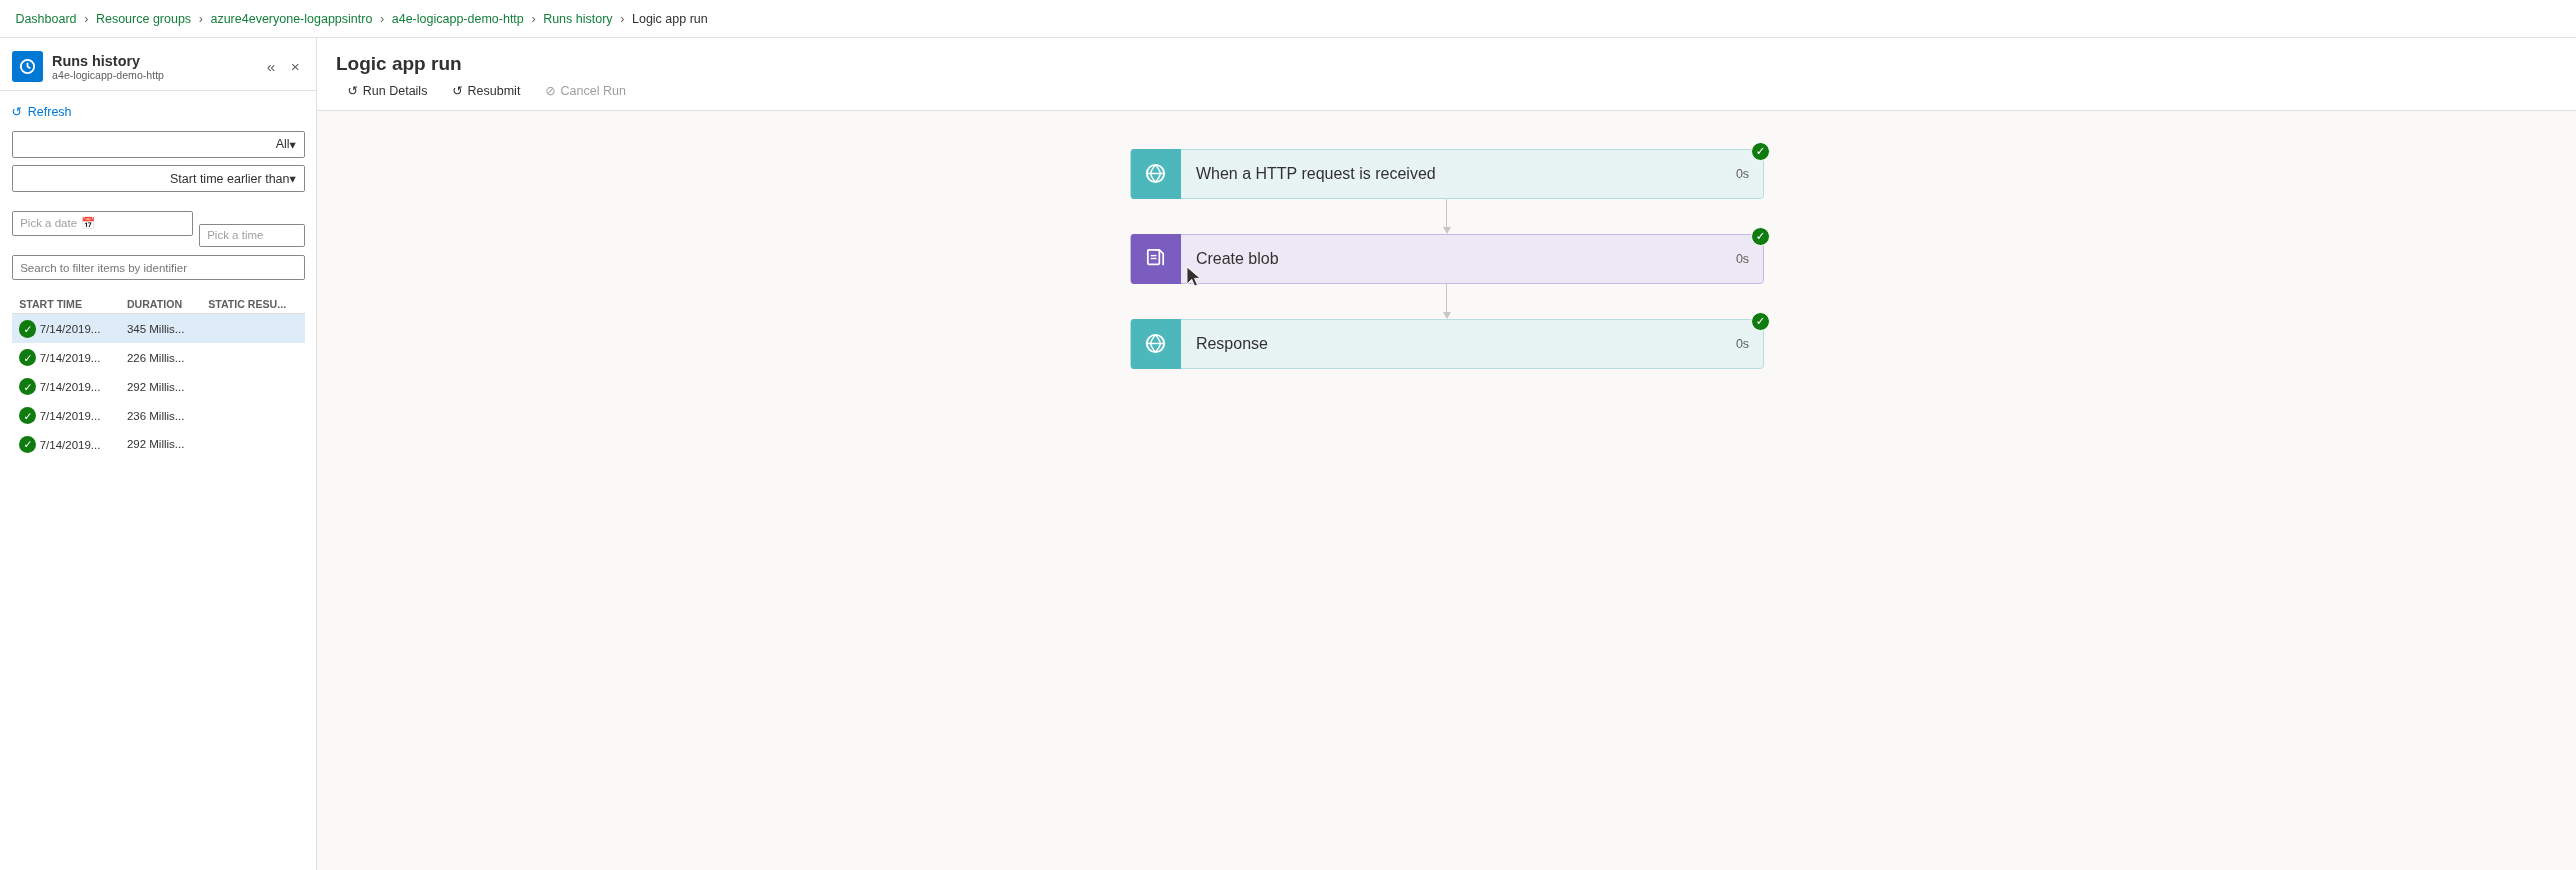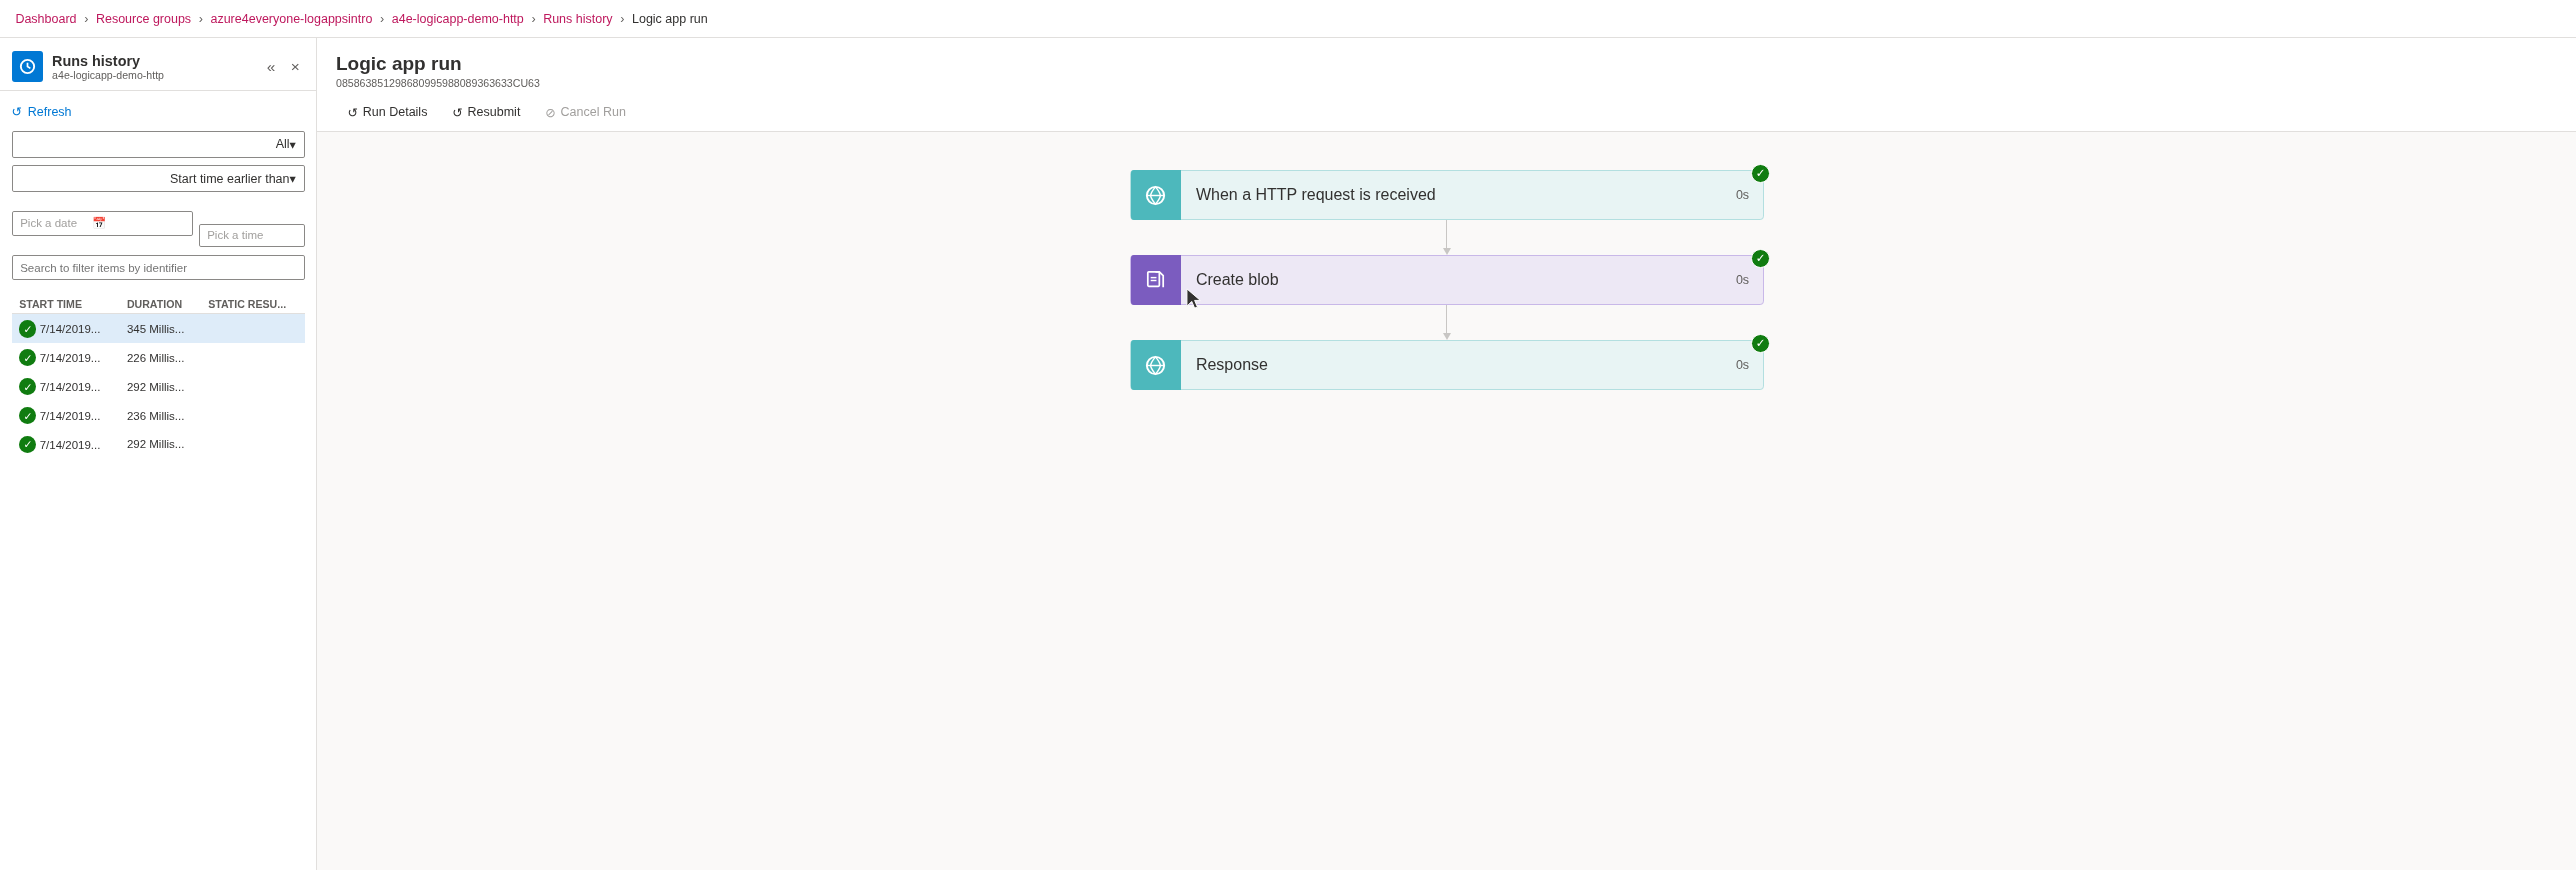--- a/index.html
+++ b/index.html
@@ -10,21 +10,21 @@
       background: #fff;
       border-bottom: 1px solid #e1dfdd;
       padding: 0 15.4px;
       height: 38px;
       display: flex;
       align-items: center;
       gap: 3.8px;
       font-size: 12.5px;
     }
     .breadcrumb-item {
-      color: #be185d;
+      color: #15803d;
       cursor: pointer;
     }
     .breadcrumb-sep { color: #605e5c; margin: 0 3.8px; }
     .breadcrumb-current { color: #323130; }
 
     
     .layout {
       display: flex;
       height: calc(870px - 38px);
     }
@@ -116,21 +116,21 @@
     }
 
     .date-time-row {
       display: flex;
       align-items: center;
       gap: 5.8px;
     }
     .date-input {
       display: flex;
       align-items: center;
-      gap: 11px;
+      gap: 0;
       border: 1px solid #8a8886;
       padding: 4.8px 7.7px;
       border-radius: 1.9px;
       flex: 1;
       cursor: pointer;
       background: #fff;
       font-size: 11.5px;
       color: #a19f9d;
     }
     .time-input {
@@ -456,21 +456,20 @@
               <td></td>
             </tr>
           </tbody>
       </table>
     </div>
   </aside>
 
   <main class="main-content">
     <div class="main-header">
       <h1 class="main-title">Logic app run</h1>
-      <p class="main-subtitle">085863851298680995988089363633CU63</p>
       <div class="toolbar">
         <button class="toolbar-btn">
           <span>↺</span>
           <span>Run Details</span>
         </button>
         <button class="toolbar-btn">
           <span>↺</span>
           <span>Resubmit</span>
         </button>
         <button class="toolbar-btn disabled">

